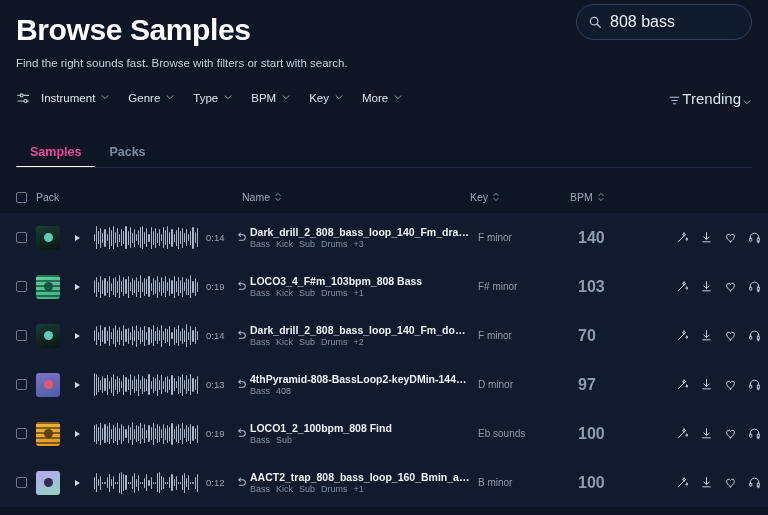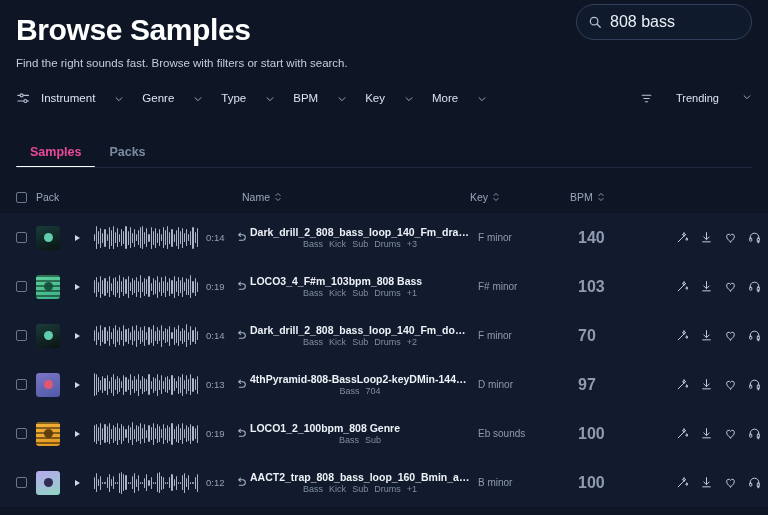--- a/index.html
+++ b/index.html
@@ -38,28 +38,28 @@
   .icon svg { display: block; }
 
   
   .filters {
     position: absolute; top: 86px; left: 0; width: 768px;
     display: flex; align-items: center; padding: 0 16px;
     height: 24px;
   }
   .filter-icon { margin-right: 10px; color: #b6c2d4; }
   .chip {
-    display: flex; align-items: flex-end; gap: 19px;
+    display: flex; align-items: flex-start; gap: 5px;
     font-size: 11.5px; color: #dbe3ee; margin-right: 18px;
     cursor: pointer; white-space: nowrap;
   }
   .chip .caret { color: #93a1b6; }
   .sortby {
-    margin-left: auto; display: flex; align-items: flex-start; gap: 23px;
-    font-size: 11px; color: #dbe3ee; cursor: pointer;
+    margin-left: auto; display: flex; align-items: flex-end; gap: 1px;
+    font-size: 15px; color: #dbe3ee; cursor: pointer;
   }
 
   
   .tabs {
     position: absolute; top: 136px; left: 0; width: 768px;
     padding: 0 16px; display: flex; align-items: flex-end;
     height: 32px;
   }
   .tab {
     font-size: 12.5px; font-weight: 700; color: #7c8aa1;
@@ -123,21 +123,21 @@
   .dur { font-size: 9.5px; color: #93a1b6; width: 26px; flex: 0 0 26px;
          margin-left: 8px; text-align: left; }
   .loop { width: 18px; flex: 0 0 18px; color: #aab6c7; cursor: pointer; }
 
   .name-wrap { flex: 0 0 228px; width: 228px; padding-right: 8px; overflow: hidden; }
   .name {
     font-size: 10.5px; font-weight: 700; color: #eef2f8;
     white-space: nowrap; overflow: hidden; text-overflow: ellipsis;
     cursor: pointer;
   }
-  .tags { margin-top: 1px; display: flex; gap: 6px; justify-content: center; }
+  .tags { margin-top: 1px; display: flex; gap: 6px; }
   .tags span { font-size: 9px; color: #7f8da3; white-space: nowrap; }
 
   .cell-key { font-size: 10px; color: #8e9bb0; }
   .cell-bpm { font-size: 16px; color: #8e9bb0; font-weight: bold; }
 
   .actions {
     margin-left: auto; display: flex; align-items: center; gap: 11px;
     color: #c6d0de;
   }
   .actions .icon { cursor: pointer; }
@@ -695,21 +695,21 @@
         <div class="loop icon">
           <svg width="13" height="13" viewBox="0 0 24 24" fill="none" stroke="#aab6c7" stroke-width="1.9" stroke-linecap="round" stroke-linejoin="round">
             <path d="M7 7h7a5 5 0 0 1 0 10H8"></path>
             <polyline points="10,4 7,7 10,10"></polyline>
           </svg>
         </div>
         <div class="name-wrap">
           <div class="name">4thPyramid-808-BassLoop2-keyDMin-144PM</div>
           <div class="tags">
             <span>Bass</span>
-            <span>704</span>
+            <span>408</span>
           </div>
         </div>
         <div class="col-key cell-key">D minor</div>
         <div class="col-bpm cell-bpm">97</div>
         <div class="actions">
           <span class="icon">
             <svg width="13" height="13" viewBox="0 0 24 24" fill="none" stroke="#c6d0de" stroke-width="1.8" stroke-linecap="round" stroke-linejoin="round">
               <line x1="4" y1="20" x2="16" y2="8"></line>
               <path d="M15 3.5l1 2.2 2.2 1-2.2 1-1 2.2-1-2.2-2.2-1 2.2-1z"></path>
               <path d="M20 13l.7 1.5 1.5.7-1.5.7-.7 1.5-.7-1.5-1.5-.7 1.5-.7z"></path>
@@ -801,21 +801,21 @@
           <i style="height:18px"></i>
         </div>
         <div class="dur">0:19</div>
         <div class="loop icon">
           <svg width="13" height="13" viewBox="0 0 24 24" fill="none" stroke="#aab6c7" stroke-width="1.9" stroke-linecap="round" stroke-linejoin="round">
             <path d="M7 7h7a5 5 0 0 1 0 10H8"></path>
             <polyline points="10,4 7,7 10,10"></polyline>
           </svg>
         </div>
         <div class="name-wrap">
-          <div class="name">LOCO1_2_100bpm_808 Genre</div>
+          <div class="name">LOCO1_2_100bpm_808 Find</div>
           <div class="tags">
             <span>Bass</span>
             <span>Sub</span>
           </div>
         </div>
         <div class="col-key cell-key">Eb sounds</div>
         <div class="col-bpm cell-bpm">100</div>
         <div class="actions">
           <span class="icon">
             <svg width="13" height="13" viewBox="0 0 24 24" fill="none" stroke="#c6d0de" stroke-width="1.8" stroke-linecap="round" stroke-linejoin="round">

